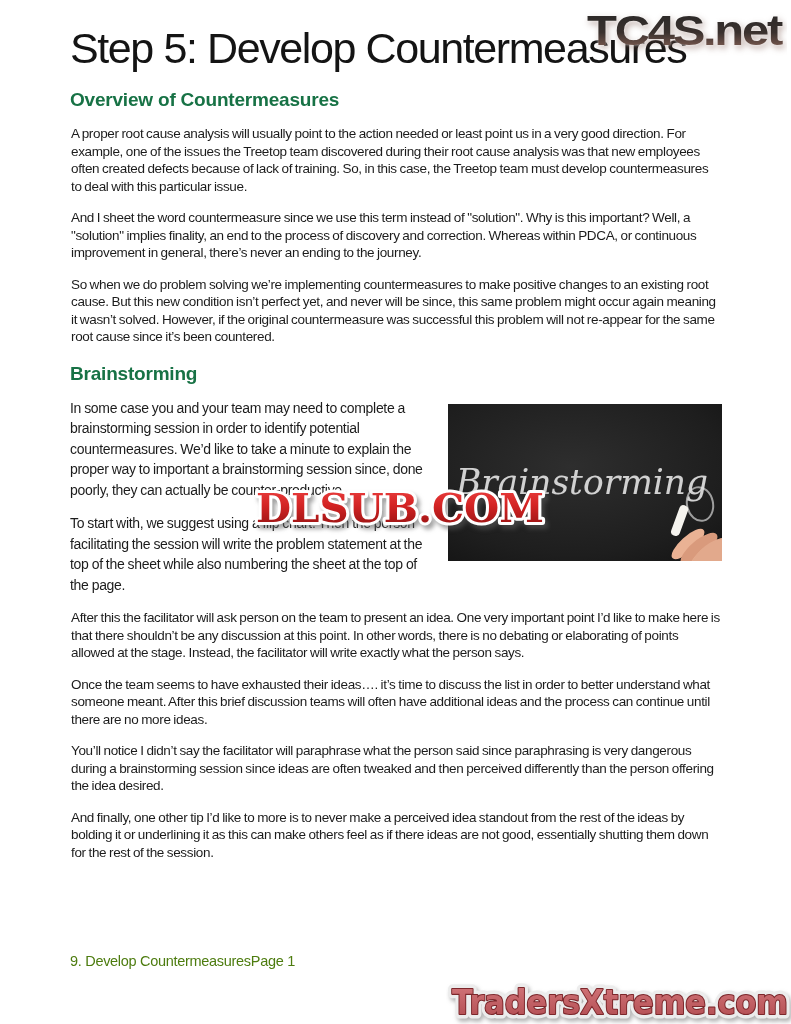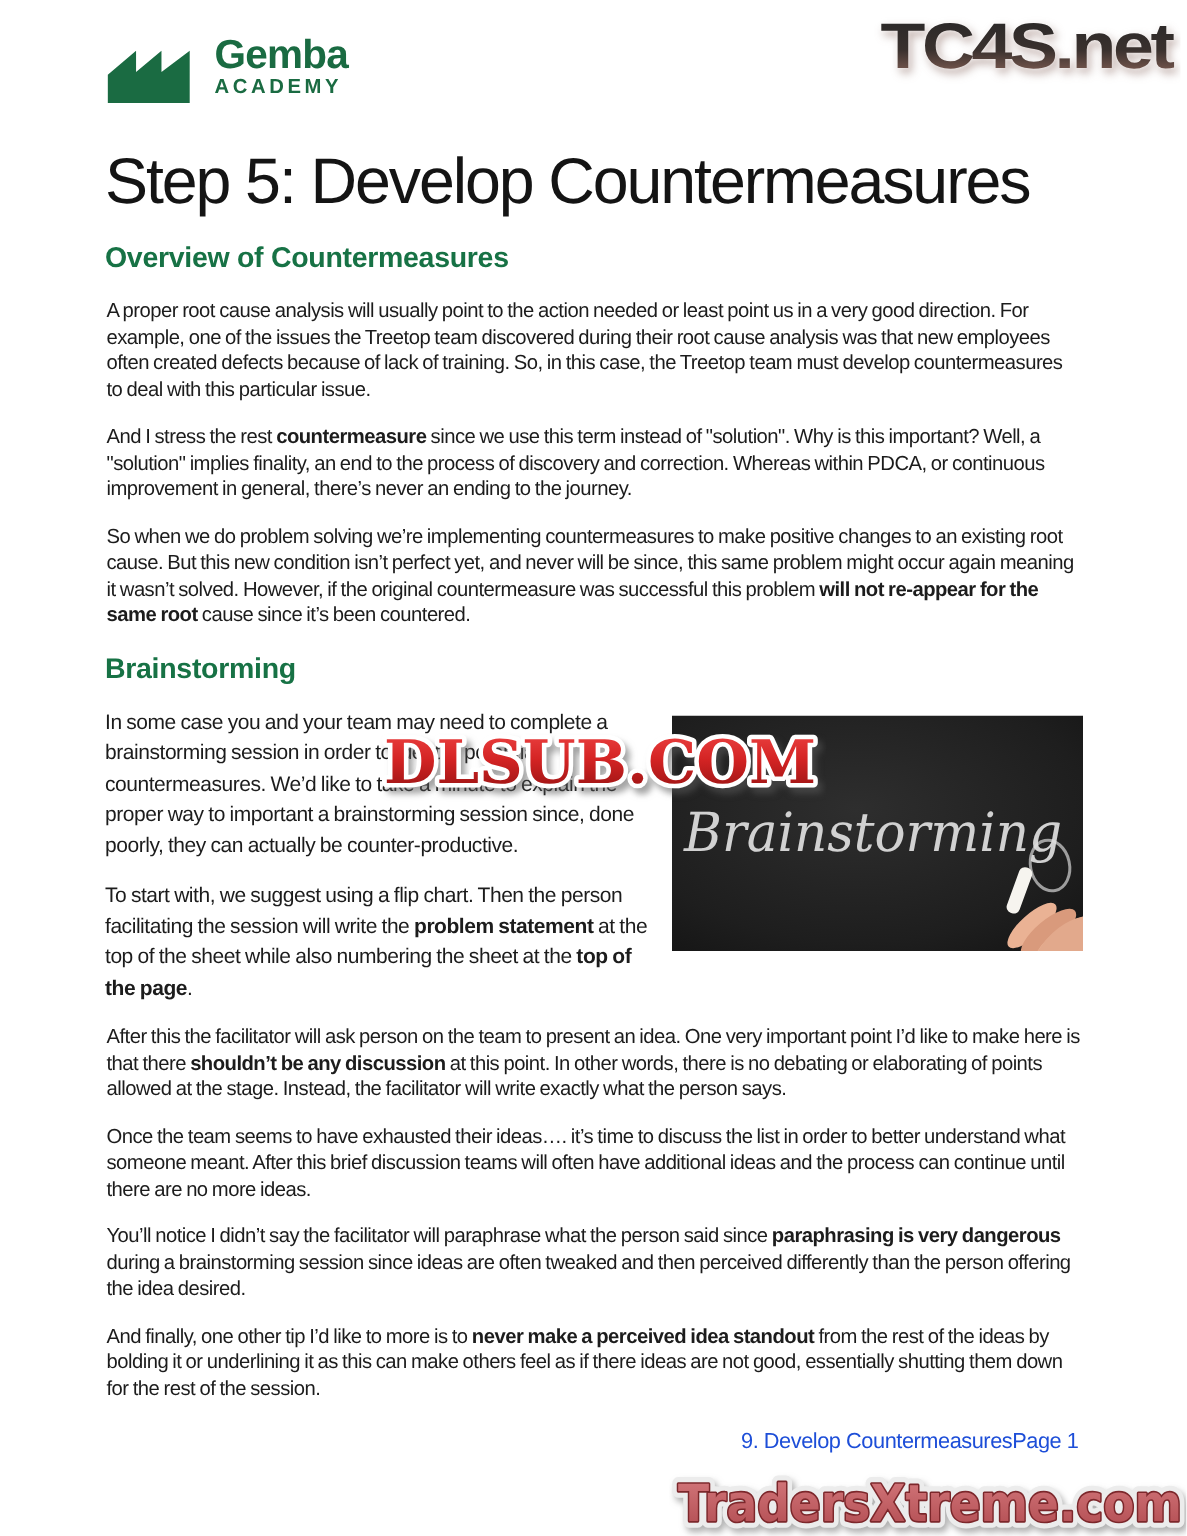--- a/index.html
+++ b/index.html
@@ -13,55 +13,46 @@
   .logo-text{display:flex;flex-direction:column;}
   .logo-name{font-weight:bold;font-size:27px;line-height:27px;letter-spacing:-0.5px;color:#1a6b42;}
   .logo-sub{font-weight:bold;font-size:13.5px;line-height:16px;letter-spacing:2.4px;color:#1a6b42;}
 
   h1{margin:24px 0 0;font-size:43px;line-height:48px;font-weight:400;
      letter-spacing:-1.4px;color:#141414;white-space:nowrap;}
   h2{margin:16px 0 0;font-size:19px;line-height:23px;font-weight:bold;color:#177245;letter-spacing:-0.2px;}
 
   p.sm{margin:14px 1px 0;font-size:13.5px;line-height:17.5px;letter-spacing:-0.35px;word-spacing:-0.6px;}
   p.md{margin:13px 0 0;font-size:14px;line-height:20.5px;letter-spacing:-0.3px;word-spacing:-0.5px;}
-  .b{font-weight:bold;}
+  .b{font-weight:normal;}
 
   .brainstorm{margin-top:0;}
   .board{float:right;margin:6px 0 8px 14px;}
 
   .footer{position:absolute;left:70px;right:72px;top:953px;display:flex;
-          justify-content:flex-end;font-size:14.5px;letter-spacing:-0.3px;color:#1d4ed8;}
+          justify-content:flex-start;font-size:14.5px;letter-spacing:-0.3px;color:#4d7c0f;}
 
   
   .wm-top{position:absolute;top:2px;right:4px;}
   .wm-mid{position:absolute;left:249px;top:480px;}
   .wm-bot{position:absolute;left:446px;top:981px;}
 </style>
 </head>
 <body>
 
 <div class="page">
 
   <div class="content">
 
-    <div class="logo">
-      <svg width="64" height="48" viewBox="0 0 68 50">
-        <polygon points="2,48 2,28 22,11 22,26 40,11 40,26 60,11 60,48" fill="#1a6b42"></polygon>
-      </svg>
-      <div class="logo-text">
-        <span class="logo-name">Gemba</span>
-        <span class="logo-sub">ACADEMY</span>
-      </div>
-    </div>
 
     <h1>Step 5: Develop Countermeasures</h1>
 
     <h2>Overview of Countermeasures</h2>
     <p class="sm"><span>A proper root cause analysis will usually point to the action needed or least point us in a very good direction. For example, one of the issues the Treetop team discovered during their root cause analysis was that new employees often created defects because of lack of training.  So, in this case, the Treetop team must develop countermeasures to deal with this particular issue.</span></p>
-    <p class="sm"><span>And I stress the rest </span><span class="b">countermeasure</span><span> since we use this term instead of "solution". Why is this important? Well, a "solution" implies finality, an end to the process of discovery and correction. Whereas within PDCA, or continuous improvement in general, there’s never an ending to the journey.</span></p>
+    <p class="sm"><span>And I sheet the word </span><span class="b">countermeasure</span><span> since we use this term instead of "solution". Why is this important? Well, a "solution" implies finality, an end to the process of discovery and correction. Whereas within PDCA, or continuous improvement in general, there’s never an ending to the journey.</span></p>
     <p class="sm"><span>So when we do problem solving we’re implementing countermeasures to make positive changes to an existing root cause. But this new condition isn’t perfect yet, and never will be since, this same problem might occur again meaning it wasn’t solved.  However, if the original countermeasure was successful this problem </span><span class="b">will not re-appear for the same root</span><span> cause since it’s been countered.</span></p>
 
     <h2>Brainstorming</h2>
 
     <div class="brainstorm">
 
       <svg class="board" width="274" height="157" viewBox="0 0 274 157">
         <defs>
           <radialGradient id="boardg" cx="45%" cy="40%" r="80%">
             <stop offset="0" stop-color="#2e2e2e"></stop>

